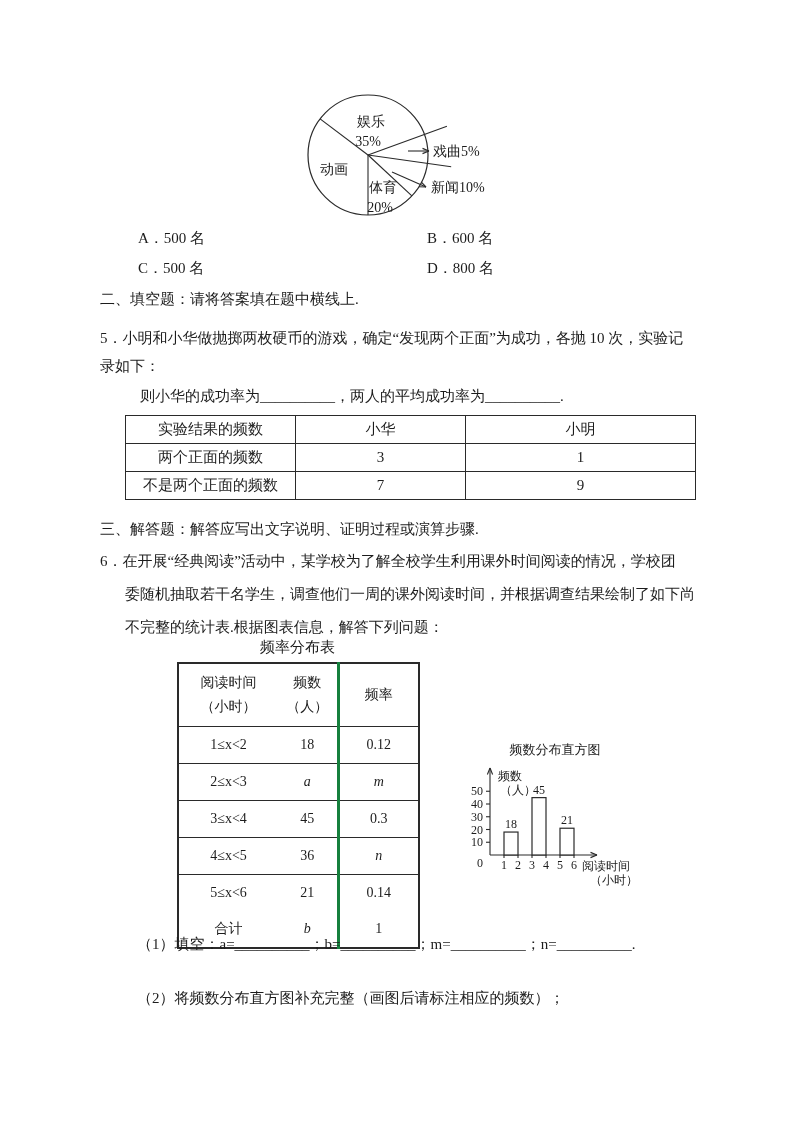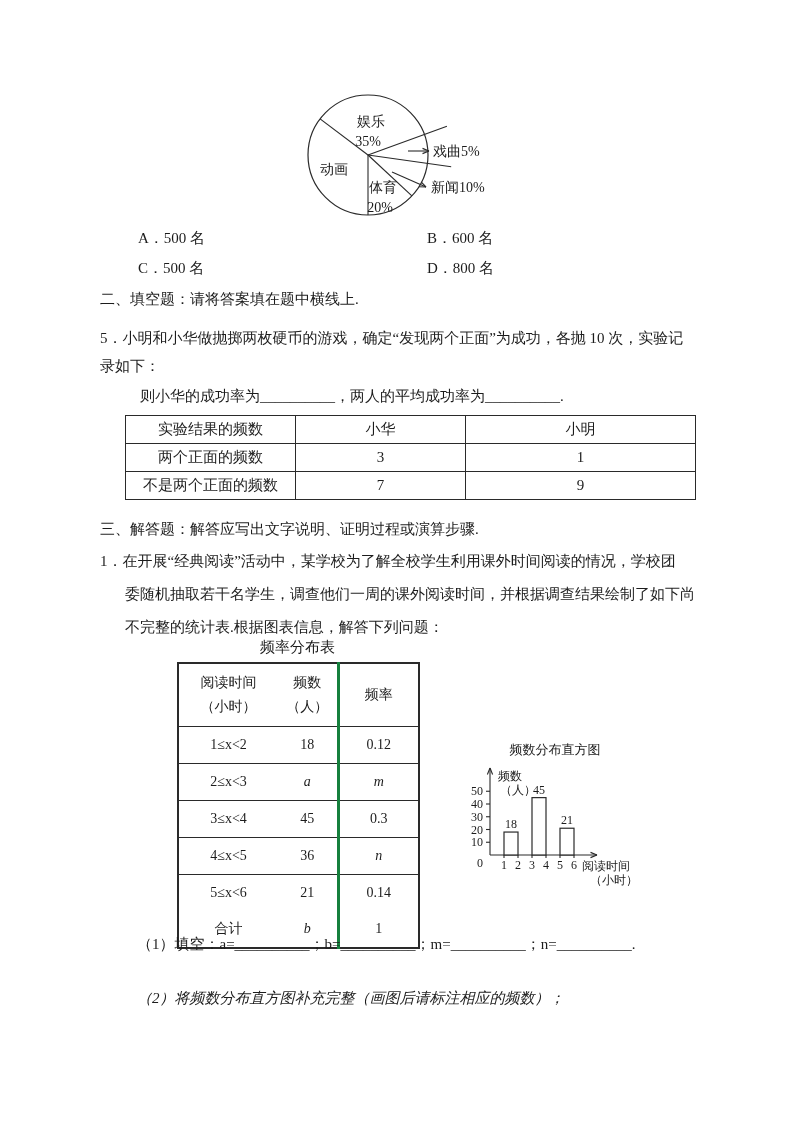--- a/index.html
+++ b/index.html
@@ -83,21 +83,21 @@
     <tr>
       <td>不是两个正面的频数</td>
       <td>7</td>
       <td>9</td>
     </tr>
   </tbody>
     </table>
 
   <div class="txt" style="left:100px;top:519px;">三、解答题：解答应写出文字说明、证明过程或演算步骤.</div>
 
-  <div class="txt" style="left:100px;top:551px;">1．在开展“经典阅读”活动中，某学校为了解全校学生利用课外时间阅读的情况，学校团</div>
+  <div class="txt" style="left:100px;top:551px;">6．在开展“经典阅读”活动中，某学校为了解全校学生利用课外时间阅读的情况，学校团</div>
   <div class="txt" style="left:125px;top:584px;">委随机抽取若干名学生，调查他们一周的课外阅读时间，并根据调查结果绘制了如下尚</div>
   <div class="txt" style="left:125px;top:617px;">不完整的统计表.根据图表信息，解答下列问题：</div>
 
   <div id="freq-title">频率分布表</div>
 
   <table id="freq-table">
     <colgroup>
         <col style="width:100px">
         <col style="width:60px">
         <col style="width:81px">
@@ -184,15 +184,15 @@
       <text x="87" y="53.62500000000001" font-size="12" text-anchor="middle">45</text>
       <rect x="108" y="88.225" width="14" height="26.775" fill="#ffffff" stroke="#2a2a2a" stroke-width="1.2"></rect>
       <text x="115" y="84.225" font-size="12" text-anchor="middle">21</text>
       <text x="46" y="40" font-size="12" text-anchor="start">频数</text>
       <text x="48" y="54" font-size="12" text-anchor="start">（人）</text>
       <text x="130" y="130" font-size="12" text-anchor="start">阅读时间</text>
       <text x="138" y="144" font-size="12" text-anchor="start">（小时）</text>
     </svg>
 
   <div class="txt" style="left:137px;top:934px;">（1）填空：a=__________；b=__________；m=__________；n=__________.</div>
-  <div class="txt" style="left:137px;top:988px;font-style:italic;">（2）将频数分布直方图补充完整（画图后请标注相应的频数）；</div>
+  <div class="txt" style="left:137px;top:988px;">（2）将频数分布直方图补充完整（画图后请标注相应的频数）；</div>
 
 </div>
 
 </body></html>

